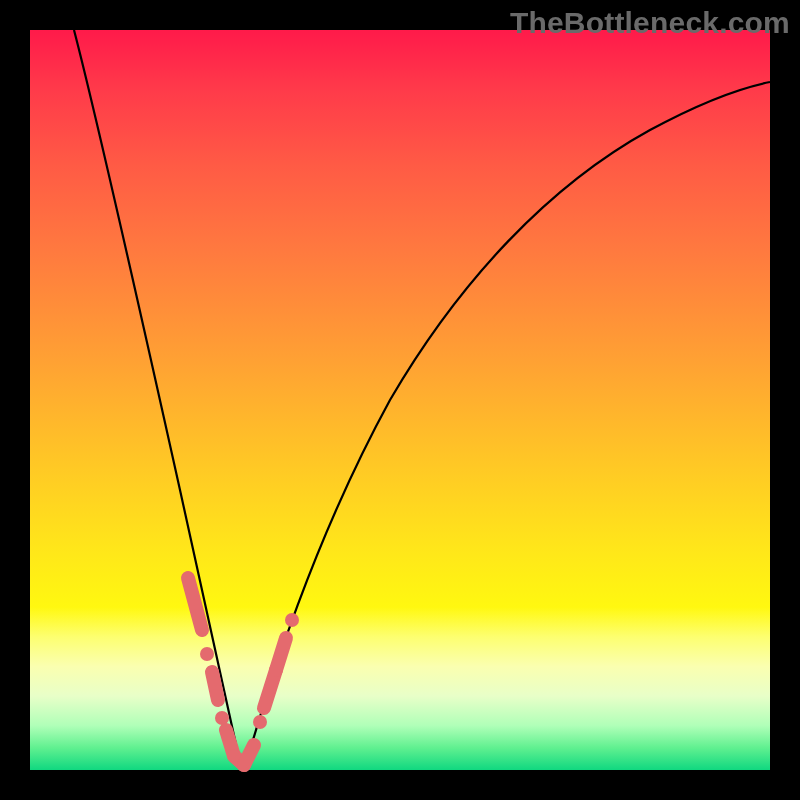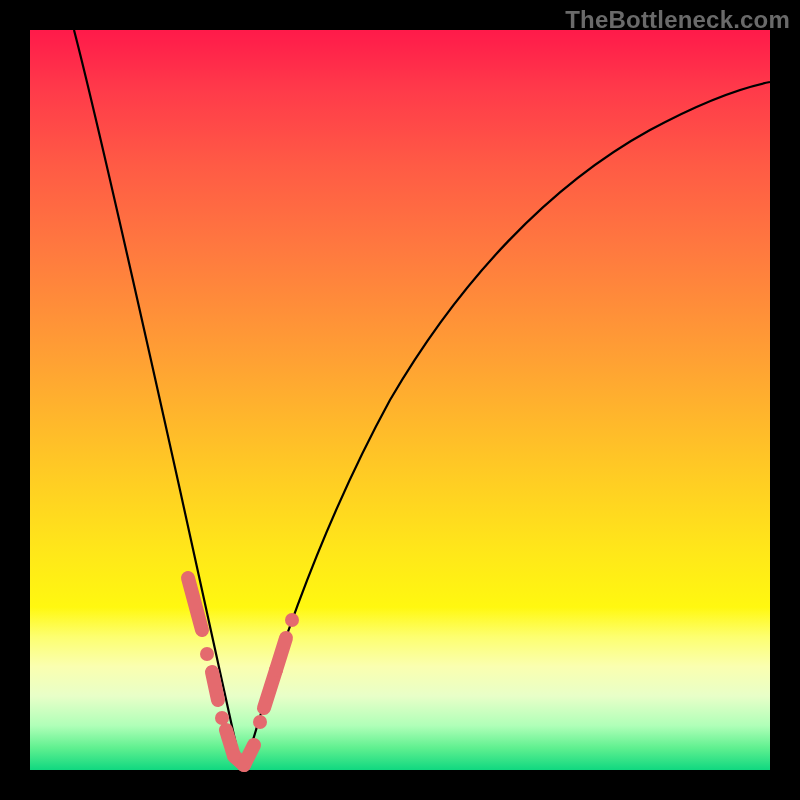--- a/index.html
+++ b/index.html
@@ -31,21 +31,21 @@
       #b0ffb8 94%,
       #60f090 97%,
       #10d880 100%
     );
   }
   .watermark {
     position: absolute;
     top: 6px;
     right: 10px;
     font-family: Arial, Helvetica, sans-serif;
-    font-size: 24px;
+    font-size: 30px;
     font-weight: 600;
     color: #6a6a6a;
     letter-spacing: 0.2px;
   }
   svg.curve {
     position: absolute;
     left: 0;
     top: 0;
     width: 740px;
     height: 740px;

